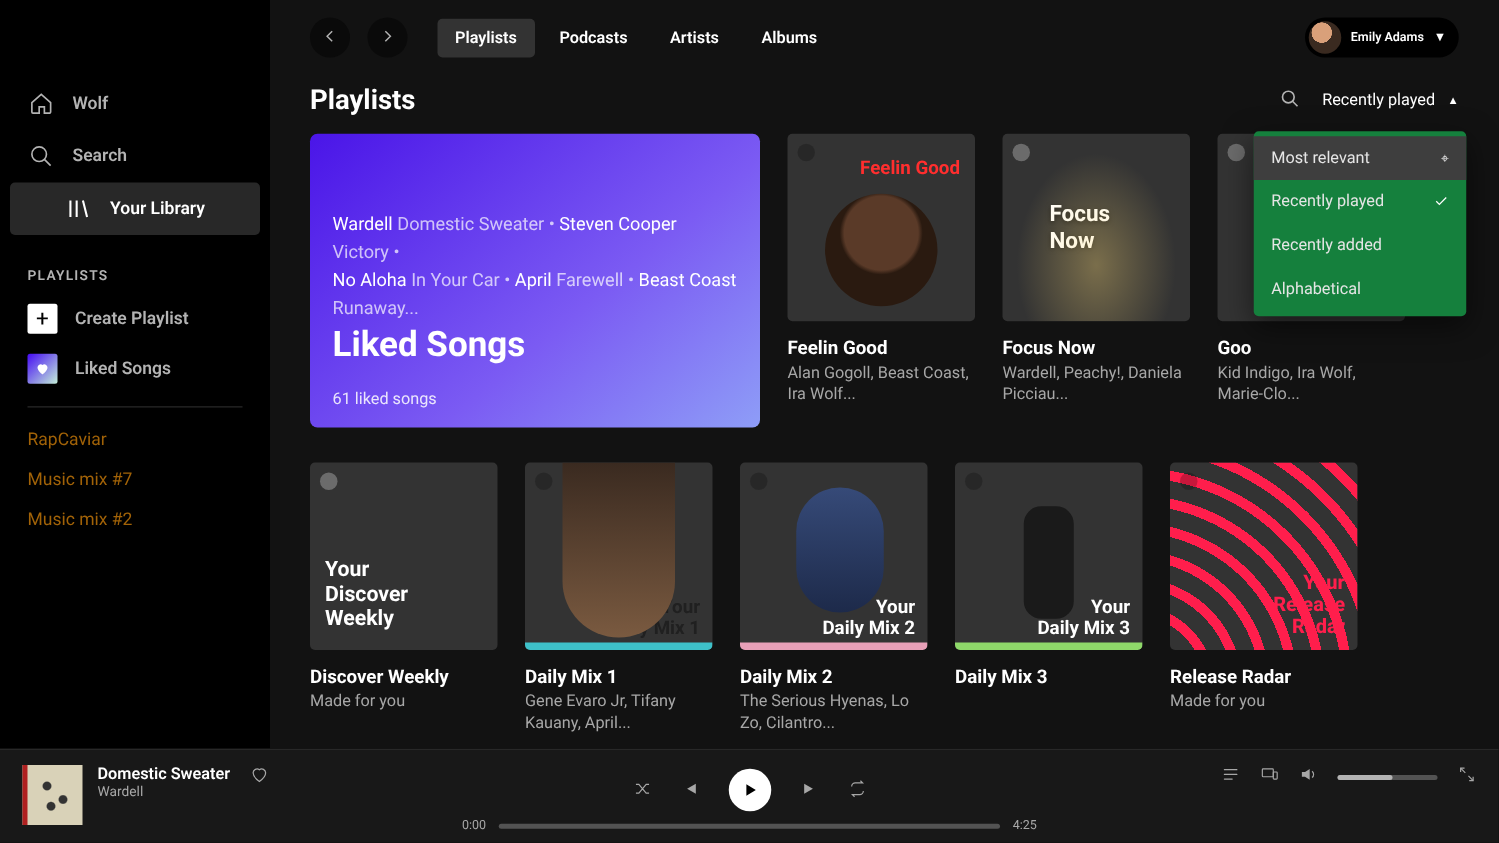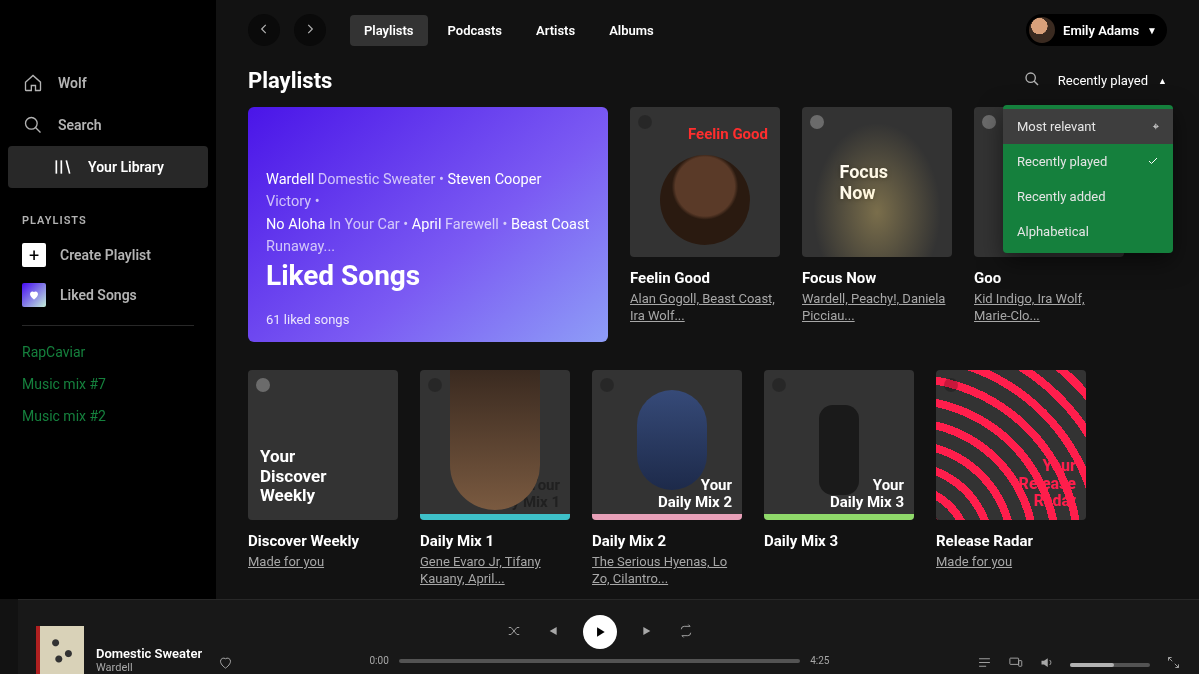--- a/index.html
+++ b/index.html
@@ -46,21 +46,21 @@
     display:flex;align-items:center;gap:14px;padding:8px 14px;
     color:#b3b3b3;font-size:14px;font-weight:600;cursor:pointer;
   }
   .create-item .box {
     width:24px;height:24px;background:#fff;display:flex;align-items:center;justify-content:center;
     color:#000;font-size:18px;font-weight:400;border-radius:2px;
   }
   .create-item.liked .box { background: linear-gradient(135deg,#450af5,#c4efd9); }
   .create-item.liked .box svg { width:12px;height:12px;fill:#fff;}
   .side-divider { border:0;border-top:1px solid #282828;margin:10px 14px 10px; }
-  .side-playlist { padding:8px 14px;color:#15803d;font-size:14px;cursor:pointer; }
+  .side-playlist { padding:8px 14px;color:#a16207;font-size:14px;cursor:pointer; }
   
   .main {
     background: #121212;
     position: relative;
     overflow: hidden;
   }
   .topbar {
     display:flex;align-items:center;padding:14px 32px 0 32px;
     gap:14px;
   }
@@ -77,21 +77,21 @@
   }
   .pill.active { background:#333333; }
   .userchip {
     margin-left:auto;display:flex;align-items:center;gap:8px;
     background:#000;border-radius:20px;padding:3px 10px 3px 3px;cursor:pointer;
   }
   .userchip .avatar {
     width:26px;height:26px;border-radius:50%;
     background: radial-gradient(circle at 40% 35%, #d9a07a 0 35%, #3a2a20 36% 100%);
   }
-  .userchip .name{font-size:13px;font-weight:600;}
+  .userchip .name{font-size:10px;font-weight:600;}
   .userchip .caret{font-size:10px;}
   .page-head {
     display:flex;align-items:center;justify-content:space-between;
     padding:22px 32px 14px 32px;
   }
   .page-head h1{font-size:22px;font-weight:700;}
   .head-actions{display:flex;align-items:center;gap:18px;position:relative;}
   .head-actions .searchico svg{width:16px;height:16px;stroke:#b3b3b3;fill:none;stroke-width:2;}
   .sortbtn{display:flex;align-items:center;gap:10px;font-size:13px;color:#fff;cursor:pointer;}
   .sortbtn .tri{font-size:9px;}
@@ -119,21 +119,21 @@
   .hero .dim{opacity:.7;}
   .hero h2{margin-top:auto;font-size:28px;font-weight:700;}
   .hero .sub{font-size:13px;opacity:.85;margin-top:20px;}
   
   .card { flex:0 0 150px; cursor:pointer; }
   .card .art {
     width:150px;height:150px;border-radius:4px;background:#333;
     position:relative;overflow:hidden;
   }
   .card .title{font-size:15px;font-weight:700;margin-top:12px;}
-  .card .sub{font-size:13px;color:#a7a7a7;margin-top:4px;line-height:1.3;text-decoration:underline;}
+  .card .sub{font-size:13px;color:#a7a7a7;margin-top:4px;line-height:1.3;}
   .splogo {
     position:absolute;top:8px;left:8px;width:14px;height:14px;border-radius:50%;
     background:rgba(255,255,255,.28);
   }
   .splogo.dark{background:rgba(0,0,0,.22);}
   
   .art-feelin{background:linear-gradient(180deg,#ffd233 0%,#ffb400 100%);}
   .art-feelin::after{content:"";position:absolute;left:30px;top:48px;width:90px;height:90px;border-radius:50%;
     background:radial-gradient(circle at 50% 35%,#5a3a28 0 40%,#2a1a10 45% 100%);}
   .art-feelin .label{position:absolute;top:18px;right:12px;color:#ff2e2e;font-weight:700;font-size:15px;}
@@ -155,21 +155,21 @@
   .dmstripe{position:absolute;bottom:0;left:0;right:0;height:6px;}
   .art-release{background:#fff;position:relative;}
   .art-release::before{content:"";position:absolute;inset:0;background:
     repeating-radial-gradient(circle at -20% 120%, transparent 0 14px, #ff1e4c 14px 22px);
     clip-path: polygon(0 0,100% 0,100% 100%,0 100%);}
   .art-release .label{position:absolute;right:10px;bottom:10px;color:#ff1e4c;font-weight:800;font-size:16px;text-align:right;line-height:1.1;}
   
   .player {
     grid-column: 1 / span 2;
     background:#181818;border-top:1px solid #282828;
-    display:flex;align-items:flex-end;padding:0 18px;margin-left:18px;
+    display:flex;align-items:flex-start;padding:12px 18px;
   }
   .np-art{
     width:48px;height:48px;background:#d9d2b8;position:relative;border-left:4px solid #b02020;
   }
   .np-art::after{content:"";position:absolute;inset:6px;background:
     radial-gradient(circle at 30% 30%,#333 0 3px,transparent 4px),
     radial-gradient(circle at 70% 60%,#333 0 3px,transparent 4px),
     radial-gradient(circle at 40% 75%,#333 0 3px,transparent 4px);}
   .np-meta{margin-left:12px;}
   .np-meta .t{font-size:13px;font-weight:600;}

